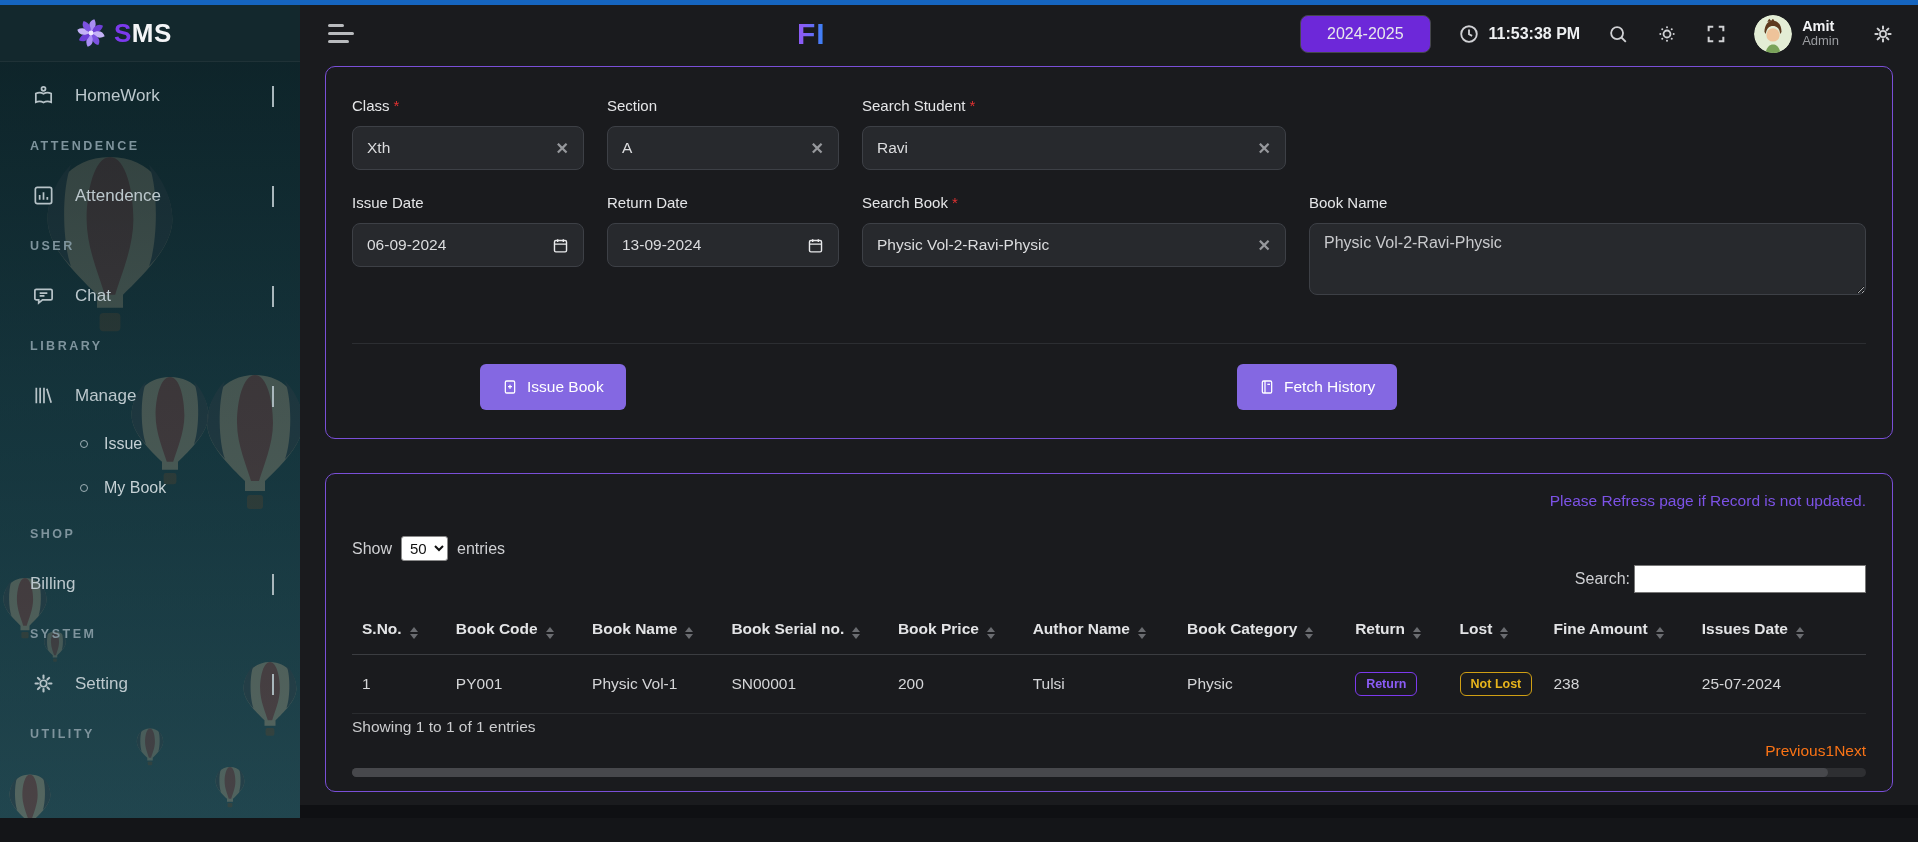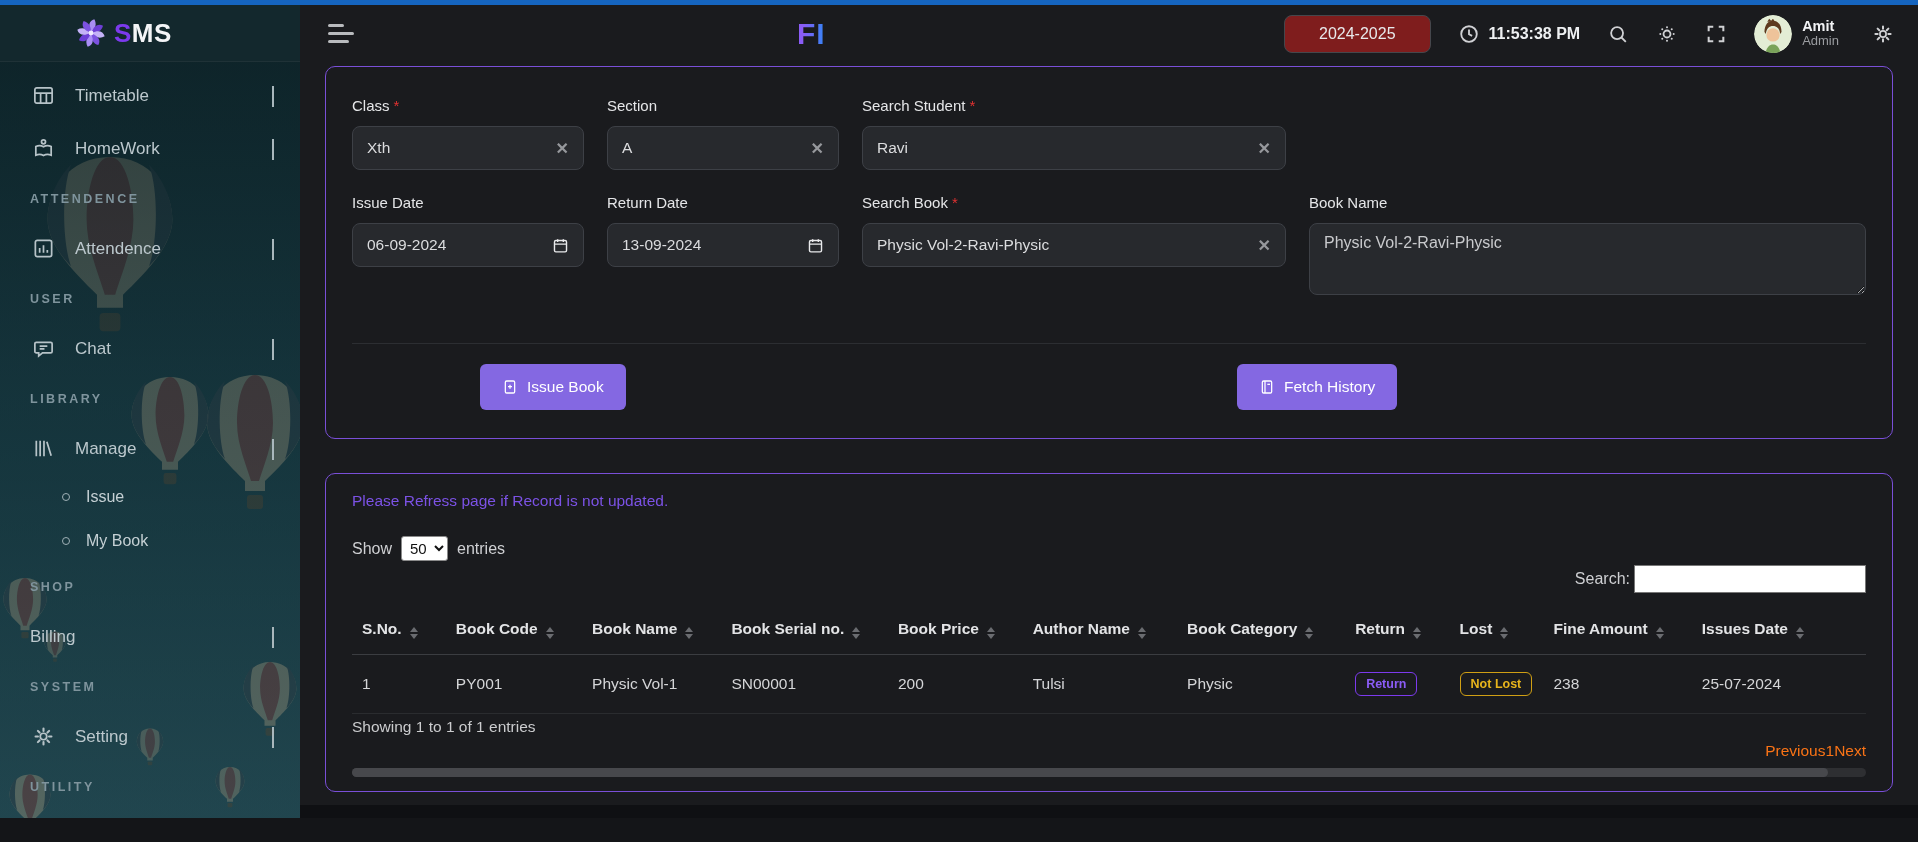--- a/index.html
+++ b/index.html
@@ -20,33 +20,33 @@
   .brand-text .s { color:#7c3aed; }
   .brand-text .ms { color:#f4f5f7; }
   .menu { padding-top:7px; }
   .s-item { height:53px; display:flex; align-items:center; padding:0 26px 0 30px; color:#bcc8cd; font-size:17px; cursor:pointer; }
   .s-item .icn { width:26px; display:flex; justify-content:center; margin-right:19px; color:#b7c3c8; flex-shrink:0; }
   .s-item .icn svg { width:23px; height:23px; }
   .s-item .chev { margin-left:auto; }
   .chev-r { width:8px; height:8px; border-right:2px solid #a9b7bc; border-bottom:2px solid #a9b7bc; transform:rotate(-45deg); }
   .chev-d { width:8px; height:8px; border-right:2px solid #a9b7bc; border-bottom:2px solid #a9b7bc; transform:rotate(45deg); margin-top:-4px; }
   .s-section { height:47px; display:flex; align-items:center; padding-left:30px; color:#7f949d; font-size:12.5px; font-weight:bold; letter-spacing:2.5px; }
-  .s-sub { height:44px; display:flex; align-items:center; padding-left:62px; color:#c5d0d4; font-size:16px; cursor:pointer; }
+  .s-sub { height:44px; display:flex; align-items:center; padding-left:80px; color:#c5d0d4; font-size:16px; cursor:pointer; }
   .bullet { width:8px; height:8px; border:1.5px solid #9fb0b6; border-radius:50%; margin-right:16px; flex-shrink:0; }
 
   
   .main-col { flex:1; display:flex; flex-direction:column; min-width:0; }
   .main-header { height:57px; flex-shrink:0; background:#1a1b1e; display:flex; align-items:center; padding:0 24px 0 28px; position:relative; }
   .burger { display:flex; flex-direction:column; gap:5px; cursor:pointer; }
   .burger span { height:3px; background:#b9bbbe; border-radius:2px; display:block; }
   .burger .b1 { width:16px; } .burger .b2 { width:26px; } .burger .b3 { width:21px; }
   .page-title { position:absolute; left:497px; top:50%; transform:translateY(-50%); font-size:30px; font-weight:bold; letter-spacing:1px;
     background:linear-gradient(90deg,#8b5cf6 20%,#3b82f6 90%); -webkit-background-clip:text; background-clip:text; color:transparent; }
   .h-right { margin-left:auto; display:flex; align-items:center; gap:27px; }
-  .session-box { border:1px solid #45474c; background:#7f1d1d; border-radius:8px; padding:9px 34px; color:#e8e9eb; font-size:16px; cursor:pointer; }
+  .session-box { border:1px solid #45474c; background:#6d28d9; border-radius:8px; padding:9px 26px; color:#e8e9eb; font-size:16px; cursor:pointer; }
   .clockwrap { display:flex; align-items:center; gap:9px; color:#eef0f2; }
   .clockwrap svg { width:21px; height:21px; }
   .time-text { font-size:16px; font-weight:bold; }
   .h-icon { color:#d0d1d4; display:flex; cursor:pointer; }
   .h-icon svg { width:22px; height:22px; }
   .userwrap { display:flex; align-items:center; gap:10px; cursor:pointer; }
   .avatar { width:38px; height:38px; border-radius:50%; overflow:hidden; flex-shrink:0; }
   .uname { line-height:1.15; }
   .uname .nm { color:#f2f3f5; font-size:14.5px; font-weight:bold; }
   .uname .rl { color:#9a9ca0; font-size:13px; }
@@ -64,21 +64,21 @@
   .cal-ic { margin-left:8px; color:#e9eaec; display:flex; cursor:pointer; }
   .cal-ic svg { width:17px; height:17px; }
   textarea.bookname { width:100%; height:72px; background:#27292d; border:1px solid #3d4046; border-radius:8px; padding:10px 14px; color:#c9cacd; font-size:16px; font-family:"Liberation Sans",sans-serif; resize:both; outline:none; }
   .btn-row { margin-top:44px; border-top:1px solid #2c2e32; padding-top:20px; display:flex; }
   .btn-half { flex:1; display:flex; }
   .pbtn { margin-left:128px; height:46px; background:#8468e2; color:#fff; border:none; border-radius:6px; padding:0 22px; font-size:15.5px; font-family:"Liberation Sans",sans-serif; display:flex; align-items:center; gap:9px; cursor:pointer; }
   .pbtn svg { width:16px; height:16px; }
 
   
   .table-panel { margin-top:34px; padding:18px 26px 14px; display:flex; flex-direction:column; }
-  .notice { text-align:left; color:#7c52e6; font-size:15.5px; }
+  .notice { text-align:right; color:#7c52e6; font-size:15.5px; }
   .lenrow { margin-top:26px; display:flex; align-items:center; color:#cfd0d3; font-size:16px; gap:9px; }
   .lenrow select { background:#fff; color:#111; border:1px solid #8a8a8a; border-radius:3px; font-size:15px; padding:2px 4px; font-family:"Liberation Sans",sans-serif; cursor:pointer; }
   .searchrow { display:flex; justify-content:flex-end; align-items:center; margin-top:4px; color:#cfd0d3; font-size:16px; }
   .searchrow input { width:232px; height:28px; background:#fff; border:1px solid #777; margin-left:4px; font-family:"Liberation Sans",sans-serif; font-size:14px; padding:0 6px; color:#111; }
   table.dt { width:100%; border-collapse:collapse; margin-top:12px; }
   table.dt th { text-align:left; padding:15px 10px; font-size:15.5px; color:#e3e4e6; border-bottom:1px solid #3b3d41; white-space:nowrap; cursor:pointer; }
   table.dt td { text-align:left; padding:17px 10px; font-size:15.5px; color:#d5d6d8; border-bottom:1px solid #2a2c2f; white-space:nowrap; }
   .sort { display:inline-flex; flex-direction:column; gap:2px; margin-left:8px; vertical-align:2px; }
   .sort i { display:block; border-left:4.5px solid transparent; border-right:4.5px solid transparent; }
   .sort .up { border-bottom:5px solid #6a6c70; }
@@ -141,30 +141,20 @@
               <path d="M18 17 C14.5 10.5 16 5 21.5 3.5 C24.5 8.5 22.5 15 18 17 Z" fill="#6d3fd6" transform="rotate(225 18 18)"></path>
               <path d="M18 17 C14.5 10.5 16 5 21.5 3.5 C24.5 8.5 22.5 15 18 17 Z" fill="#c4b2f7" transform="rotate(270 18 18)"></path>
               <path d="M18 17 C14.5 10.5 16 5 21.5 3.5 C24.5 8.5 22.5 15 18 17 Z" fill="#7c52e0" transform="rotate(315 18 18)"></path>
               <circle cx="18" cy="18" r="2.6" fill="#efeaff"></circle>
             </g>
           </svg>
           <span class="brand-text"><span class="s">S</span><span class="ms">MS</span></span>
         </div>
 
         <nav class="menu">
-          <div class="s-item">
-            <span class="icn">
-              <svg viewBox="0 0 24 24" fill="none" stroke="currentColor" stroke-width="1.8">
-                  <rect x="3" y="4" width="18" height="16" rx="2"></rect>
-                  <path d="M3 9.5h18M9 9.5V20M15 9.5V20"></path>
-                </svg>
-            </span>
-            <span>Timetable</span>
-            <span class="chev"><span class="chev-r"></span></span>
-          </div>
           <div class="s-item">
             <span class="icn">
               <svg viewBox="0 0 24 24" fill="none" stroke="currentColor" stroke-width="1.8">
                   <circle cx="12" cy="5" r="2.1"></circle>
                   <path d="M4 10c3-1.4 5-1.4 8 .2 3-1.6 5-1.6 8-.2v9c-3-1.4-5-1.4-8 .2-3-1.6-5-1.6-8-.2z"></path>
                 </svg>
             </span>
             <span>HomeWork</span>
             <span class="chev"><span class="chev-r"></span></span>
           </div>

